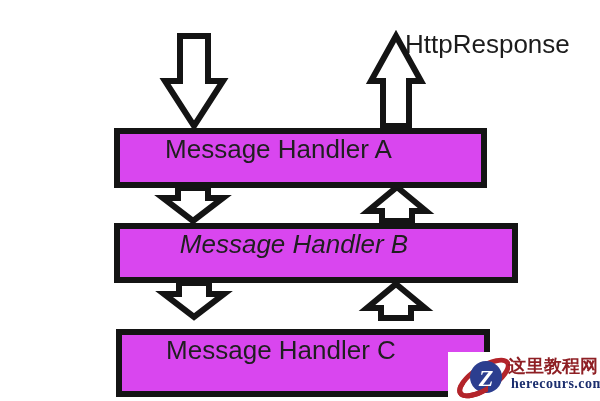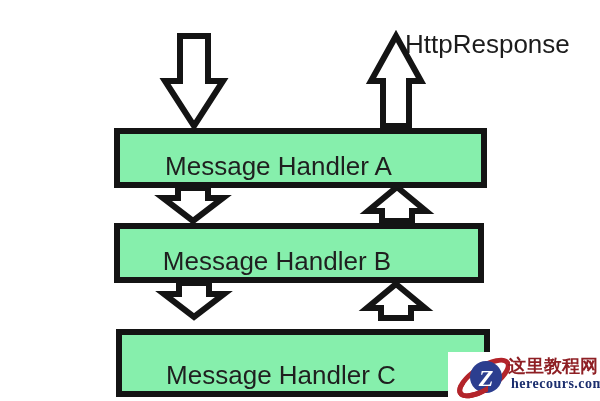--- a/index.html
+++ b/index.html
@@ -9,25 +9,25 @@
   }
   .flow-label{
     position:absolute;font-size:26px;font-weight:500;letter-spacing:0px;
     color:#1c1c1c;white-space:nowrap;line-height:28px;
   }
   .flow-label.req{left:19px;top:33px;}
   .flow-label.res{left:405px;top:30px;}
   .arrow{position:absolute;overflow:visible;}
   .arrow polygon{fill:#ffffff;stroke:#141414;stroke-width:6;stroke-linejoin:miter;}
   .hbox{
-    position:absolute;background:#86efac;border:6px solid #141414;
-    display:flex;align-items:flex-end;justify-content:center;box-sizing:border-box;
+    position:absolute;background:#d946ef;border:6px solid #141414;
+    display:flex;align-items:flex-start;justify-content:center;box-sizing:border-box;
   }
   .hbox.a{left:114px;top:128px;width:373px;height:60px;}
-  .hbox.b{left:114px;top:223px;width:370px;height:60px;}
+  .hbox.b{left:114px;top:223px;width:404px;height:60px;font-style:italic;}
   .hbox.c{left:116px;top:329px;width:374px;height:68px;}
   .hbox span{
     font-size:26px;color:#1f1f1f;white-space:nowrap;padding-right:44px;
   }
   .wm{
     position:absolute;left:448px;top:352px;width:152px;height:49px;background:#ffffff;
   }
   .wm-logo{position:absolute;left:0;top:0;}
   .wm-cn{
     position:absolute;left:60px;top:4px;font-size:18px;font-weight:bold;

